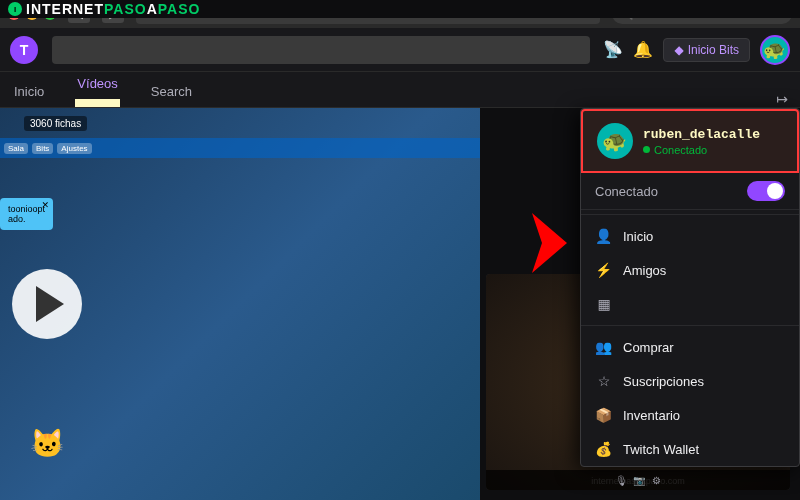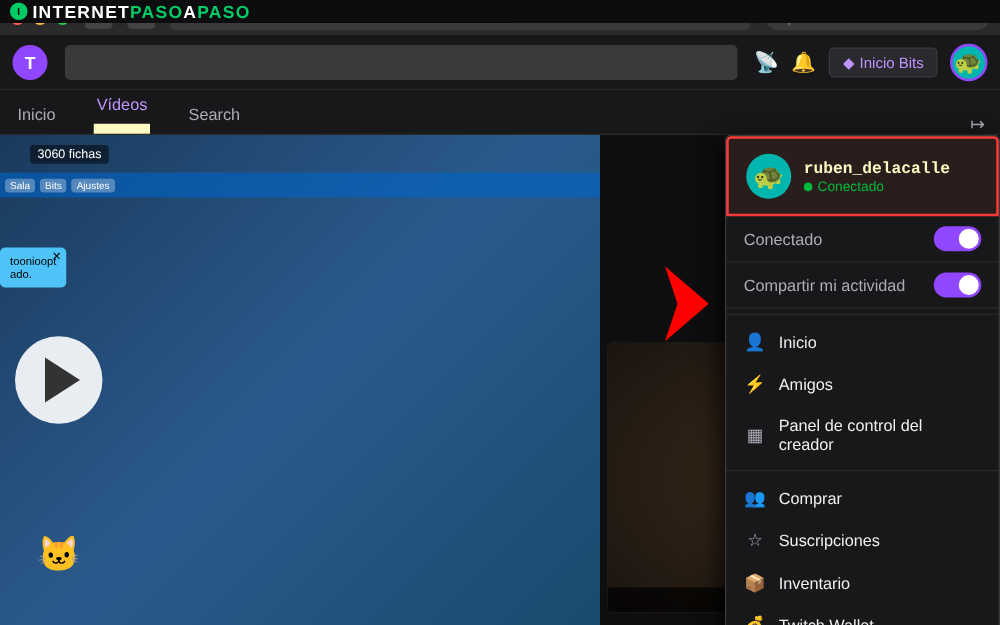--- a/index.html
+++ b/index.html
@@ -487,38 +487,33 @@
           <span class="status-dot"></span>
           <span class="status-text">Conectado</span>
         </div>
       </div>
     </div>
 
     <div class="toggle-row">
       <span class="toggle-label">Conectado</span>
       <div class="toggle-switch"></div>
     </div>
-    <div class="toggle-row">
-      <span class="toggle-label">Compartir mi actividad</span>
-      <div class="toggle-switch"></div>
-    </div>
 
     <div class="menu-divider"></div>
 
     <div class="menu-item">
       <span class="menu-item-icon">👤</span>
       <span class="menu-item-label">Inicio</span>
     </div>
     <div class="menu-item">
       <span class="menu-item-icon">⚡</span>
       <span class="menu-item-label">Amigos</span>
     </div>
     <div class="menu-item">
       <span class="menu-item-icon">▦</span>
-      <span class="menu-item-label">Panel de control del creador</span>
     </div>
 
     <div class="menu-divider"></div>
 
     <div class="menu-item">
       <span class="menu-item-icon">👥</span>
       <span class="menu-item-label">Comprar</span>
     </div>
     <div class="menu-item">
       <span class="menu-item-icon">☆</span>

